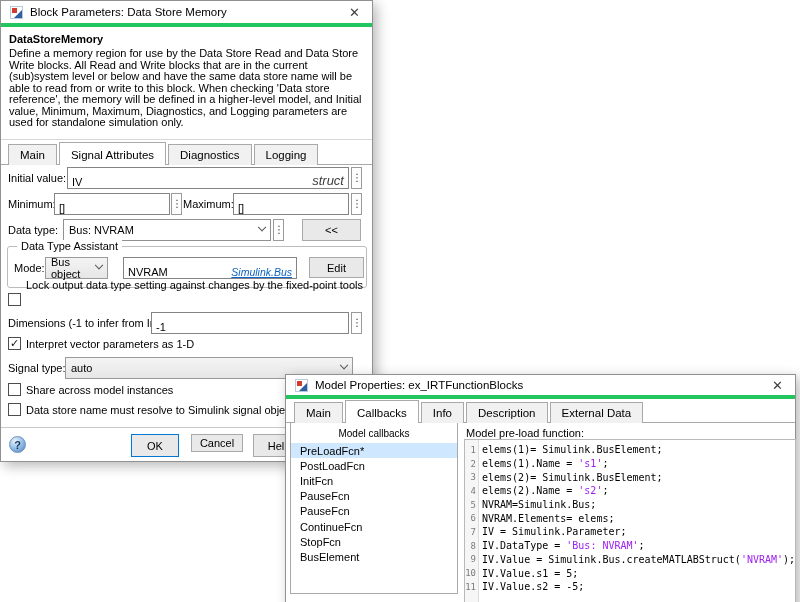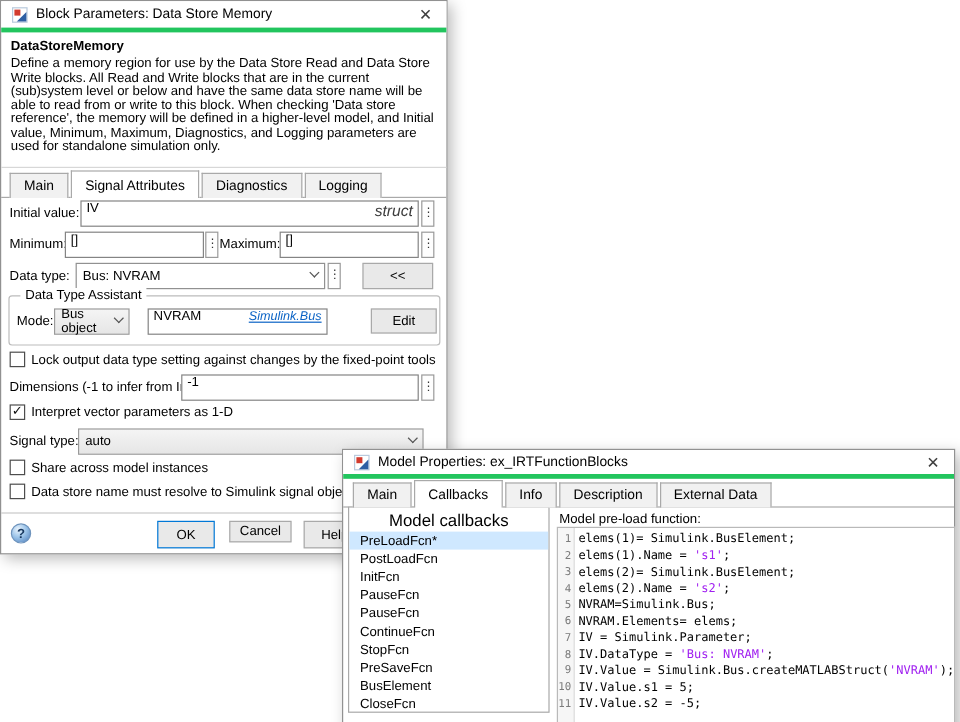--- a/index.html
+++ b/index.html
@@ -14,21 +14,21 @@
   .sl-icon .r{position:absolute;left:1px;top:1px;width:5px;height:5px;background:#d23b2e;}
   .sl-icon .b{position:absolute;right:0px;bottom:0px;width:0;height:0;border-left:8px solid transparent;border-bottom:8px solid #2e5fa3;}
   
   .tabstrip{position:absolute;display:flex;align-items:flex-end;}
   .tabline{position:absolute;height:1px;background:#a9a9a9;}
   .tab{position:relative;z-index:2;border:1px solid #a9a9a9;border-bottom:none;background:#f1f1f1;
        font-size:11.5px;padding:4px 11px 4px 11px;margin-right:2px;color:#000;}
   .tab.sel{background:#fff;padding-top:6px;box-shadow:0 1px 0 #fff;}
   
   .lbl{position:absolute;font-size:11px;color:#000;white-space:nowrap;}
-  .inp{position:absolute;height:22px;border:1px solid #848484;background:#fff;display:flex;align-items:flex-start;
+  .inp{position:absolute;height:22px;border:1px solid #848484;background:#fff;display:flex;align-items:flex-end;
        font-size:11px;padding:0 4px;color:#000;}
   .inp .val{flex:1 1 auto;white-space:nowrap;overflow:hidden;}
   .badge{font-style:italic;color:#3c3c3c;font-size:13px;margin-left:4px;white-space:nowrap;}
   .link{font-style:italic;color:#0b63c5;text-decoration:underline;font-size:10.5px;margin-left:4px;white-space:nowrap;}
   .combo{position:absolute;height:22px;border:1px solid #919191;background:#fff;display:flex;align-items:center;
        font-size:11px;padding:0 5px;color:#000;}
   .combo.gray{background:linear-gradient(#f4f4f4,#e6e6e6);border-color:#9a9a9a;}
   .chev{margin-left:auto;width:6px;height:6px;border-right:1.4px solid #565656;border-bottom:1.4px solid #565656;
         transform:rotate(45deg) translate(-2px,-2px);flex:0 0 auto;}
   .dots{position:absolute;width:11px;height:22px;border:1px solid #9a9a9a;background:#fefefe;color:#333;
@@ -39,21 +39,21 @@
   .grp{position:absolute;border:1px solid #bcbcbc;border-radius:3px;}
   .grp-title{position:absolute;top:-7px;left:9px;background:#fff;padding:0 4px;font-size:11px;color:#000;white-space:nowrap;}
   .sep{position:absolute;height:1px;background:#d7d7d7;}
   .cbx{position:absolute;width:13px;height:13px;border:1px solid #4d4d4d;background:#fff;font-size:11px;
        line-height:11px;text-align:center;color:#111;}
   .helpicon{position:absolute;width:17px;height:17px;border-radius:50%;
        background:radial-gradient(circle at 35% 28%,#eaf4fd 0%,#9cc4e9 45%,#4a7ab8 100%);
        border:1px solid #6f94bd;color:#17375e;font-weight:bold;font-size:11px;text-align:center;line-height:16px;}
   
   .panel{position:absolute;border:1px solid #a9a9a9;background:#fff;overflow:hidden;}
-  .panel-h{height:20px;display:flex;align-items:center;justify-content:center;font-size:14px;color:#000;}
+  .panel-h{height:20px;display:flex;align-items:center;justify-content:center;font-size:10px;color:#000;}
   .cb-item{height:15.2px;display:flex;align-items:center;padding-left:9px;font-size:11px;color:#000;white-space:nowrap;}
   .cb-item.sel{background:#cfe8ff;}
   .codebox{position:absolute;border:1px solid #b9b9b9;background:#fff;overflow:hidden;padding-top:3px;}
   .gutterbg{position:absolute;left:0;top:0;bottom:0;width:14px;background:#f6f6f6;border-right:1px solid #dcdcdc;}
   .crow{position:relative;display:flex;height:13.7px;align-items:center;}
   .ln{width:14px;flex:0 0 auto;text-align:right;padding-right:3px;font-family:"DejaVu Sans Mono",monospace;
       font-size:9px;color:#7b7b7b;}
   .cd{padding-left:3px;font-family:"DejaVu Sans Mono",monospace;font-size:10px;color:#000;white-space:pre;}
   .cd .str{color:#a020f0;}
 </style>
@@ -111,28 +111,28 @@
   <div class="btn" style="left:301px;top:218px;width:59px;height:22px;">&lt;&lt;</div>
 
   <div class="grp" style="left:6px;top:245px;width:360px;height:42px;">
     <span class="grp-title">Data Type Assistant</span>
   </div>
   <div class="lbl" style="left:13px;top:261px;">Mode:</div>
   <div class="combo gray" style="left:44px;top:256px;width:63px;">
     <span class="val">Bus object</span>
     <span class="chev"></span>
   </div>
-  <div class="inp" style="left:122px;top:256px;width:150px;">
+  <div class="inp" style="left:122px;top:256px;width:174px;">
     <span class="val">NVRAM</span>
     <span class="link">Simulink.Bus</span>
   </div>
   <div class="btn" style="left:308px;top:256px;width:55px;height:21px;">Edit</div>
 
   <div class="cbx" style="left:7px;top:292px;"></div>
-  <div class="lbl" style="left:25px;top:293px;">Lock output data type setting against changes by the fixed-point tools</div>
+  <div class="lbl" style="left:25px;top:278px;">Lock output data type setting against changes by the fixed-point tools</div>
 
   <div class="lbl" style="left:7px;top:316px;">Dimensions (-1 to infer from Initial value):</div>
   <div class="inp" style="left:150px;top:311px;width:198px;">
     <span class="val">-1</span>
   </div>
   <div class="dots" style="left:350px;top:311px;">⋮</div>
 
   <div class="cbx" style="left:7px;top:336px;">
     <span>✓</span>
   </div>
@@ -180,23 +180,21 @@
   <div class="panel" style="left:4px;top:47px;width:168px;height:172px;">
     <div class="panel-h">Model callbacks</div>
     <div id="cb-list">
         <div class="cb-item sel">PreLoadFcn*</div>
         <div class="cb-item">PostLoadFcn</div>
         <div class="cb-item">InitFcn</div>
         <div class="cb-item">PauseFcn</div>
         <div class="cb-item">PauseFcn</div>
         <div class="cb-item">ContinueFcn</div>
         <div class="cb-item">StopFcn</div>
-        <div class="cb-item">PreSaveFcn</div>
         <div class="cb-item">BusElement</div>
-        <div class="cb-item">CloseFcn</div>
       </div>
   </div>
 
   <div class="lbl" style="left:180px;top:52px;">Model pre-load function:</div>
   <div class="codebox" style="left:178px;top:64px;width:332px;height:236px;">
     <div class="gutterbg"></div>
     <div id="code-rows" style="position:relative;">
         <div class="crow">
           <span class="ln">1</span>
           <span class="cd"><span>elems(1)= Simulink.BusElement;</span></span>

